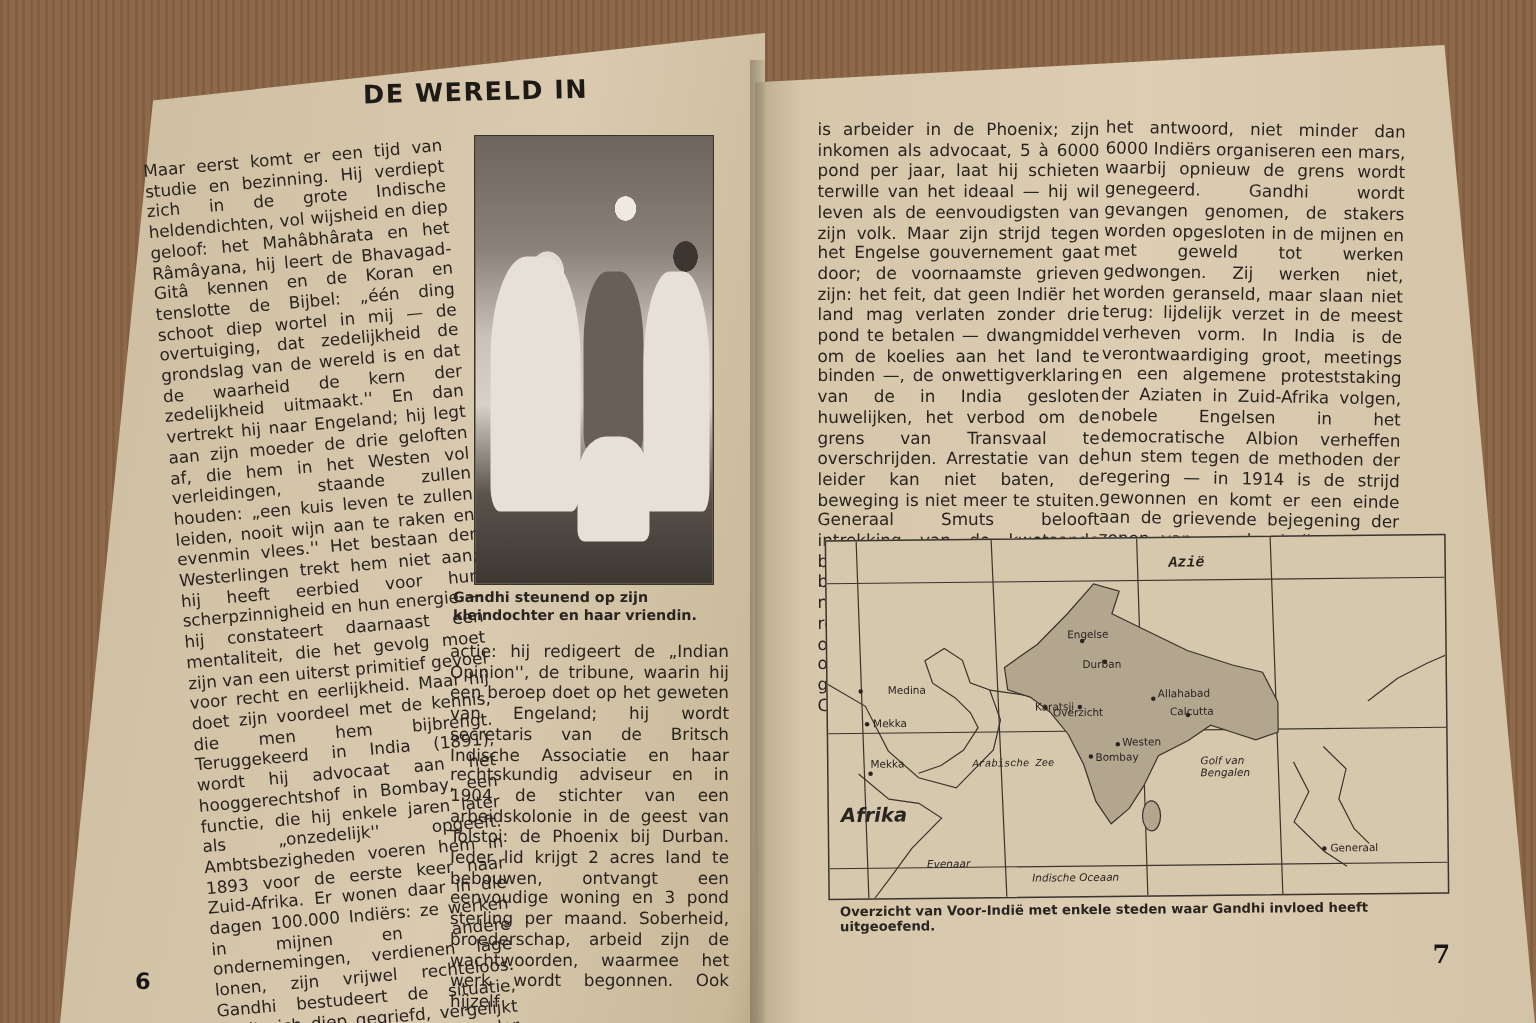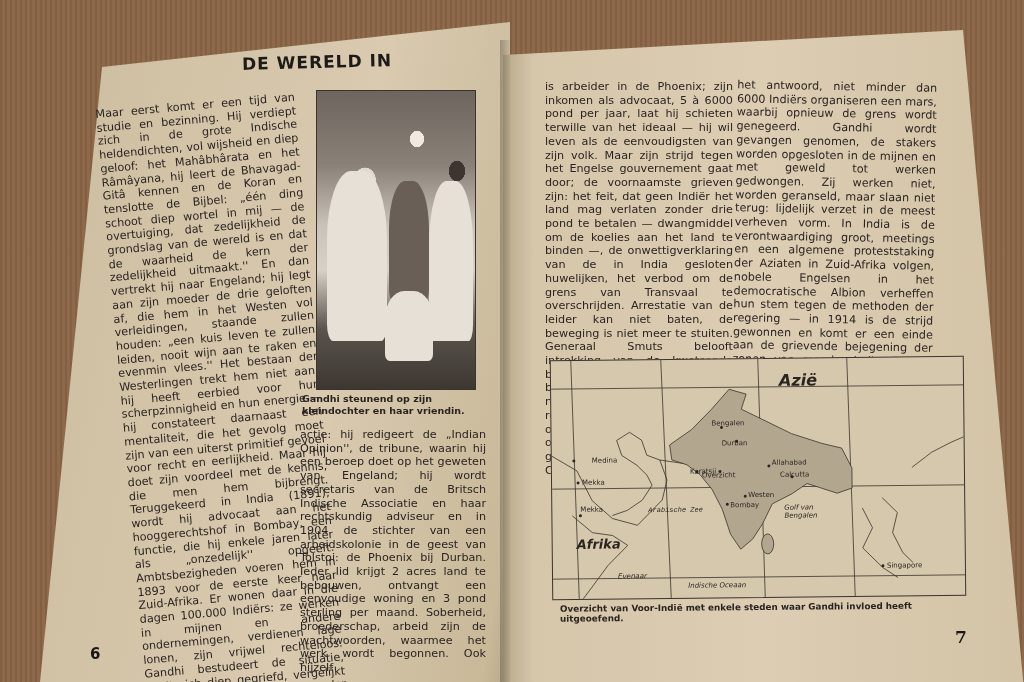--- a/index.html
+++ b/index.html
@@ -36,21 +36,21 @@
     font-weight:bold;font-size:9.5px;line-height:12px;color:#2a2421;}
   .pagenum{position:absolute;font-weight:bold;font-size:15px;color:#1a1614;}
   #pn-left{left:90px;top:645px;}
   #pn-right{left:955px;top:627px;font-family:"DejaVu Serif",serif;font-size:17px;}
   .map{position:absolute;left:551px;top:358px;width:412px;height:238px;border:1.5px solid #3a332e;
     background:#d6c8ac;transform:rotate(-0.6deg);}
   .map svg{position:absolute;left:0;top:0;}
   .maplbl{position:absolute;font-size:7px;font-style:italic;color:#2a2421;white-space:nowrap;}
   .maplbl.city{font-style:normal;}
   .maplbl.big{font-size:13px;font-weight:bold;}
-  .maplbl.azie{font-size:16px;font-weight:bold;}
+  .maplbl.azie{font-size:10px;font-weight:bold;font-family:Liberation Mono, monospace;}
   .caption-map{position:absolute;left:560px;top:602px;width:410px;font-weight:bold;font-size:8.8px;color:#2a2421;
     transform:rotate(-0.5deg);}
 </style>
 </head>
 <body>
 
 <div class="page" id="page-left"></div>
 <div class="page" id="page-right"></div>
 <div class="gutter"></div>
 
@@ -109,33 +109,33 @@
         <circle cx="185" cy="82" r="1.5"></circle>
       <circle cx="168" cy="112" r="1.5"></circle>
         <circle cx="217" cy="107" r="1.5"></circle>
         <circle cx="240" cy="118" r="1.5"></circle>
       <circle cx="193" cy="137" r="1.5"></circle>
         <circle cx="175" cy="145" r="1.5"></circle>
         <circle cx="330" cy="208" r="1.5"></circle>
     </g>
   </svg>
   <span class="maplbl azie" style="left:228px;top:12px;">Azië</span>
-  <span class="maplbl big" style="left:24px;top:176px;">Afrika</span>
+  <span class="maplbl big" style="left:8px;top:176px;">Afrika</span>
   <span class="maplbl" style="left:96px;top:146px;font-family:Liberation Mono, monospace;">Arabische Zee</span>
-  <span class="maplbl" style="left:232px;top:145px;width:40px;white-space:normal;">Golf van Bengalen</span>
+  <span class="maplbl" style="left:248px;top:145px;width:40px;white-space:normal;">Golf van Bengalen</span>
   <span class="maplbl" style="left:135px;top:222px;font-style:italic;">Indische Oceaan</span>
   <span class="maplbl" style="left:65px;top:212px;">Evenaar</span>
   <span class="maplbl city" style="left:40px;top:96px;">Medina</span>
   <span class="maplbl city" style="left:30px;top:118px;">Mekka</span>
   <span class="maplbl city" style="left:28px;top:145px;">Mekka</span>
   <span class="maplbl city" style="left:106px;top:108px;margin-left:32px;">Karatsji</span>
-  <span class="maplbl city" style="left:160px;top:60px;">Bengalen</span>
+  <span class="maplbl city" style="left:160px;top:60px;">Engelse</span>
   <span class="maplbl city" style="left:170px;top:80px;">Durban</span>
   <span class="maplbl city" style="left:150px;top:112px;">Overzicht</span>
   <span class="maplbl city" style="left:220px;top:100px;">Allahabad</span>
   <span class="maplbl city" style="left:228px;top:112px;">Calcutta</span>
   <span class="maplbl city" style="left:196px;top:132px;">Westen</span>
   <span class="maplbl city" style="left:178px;top:142px;">Bombay</span>
-  <span class="maplbl city" style="left:334px;top:204px;">Singapore</span>
+  <span class="maplbl city" style="left:334px;top:204px;">Generaal</span>
 </div>
 <div class="caption-map">Overzicht van Voor-Indië met enkele steden waar Gandhi invloed heeft uitgeoefend.</div>
 
 <div class="pagenum" id="pn-right">7</div>
 
 </body></html>

